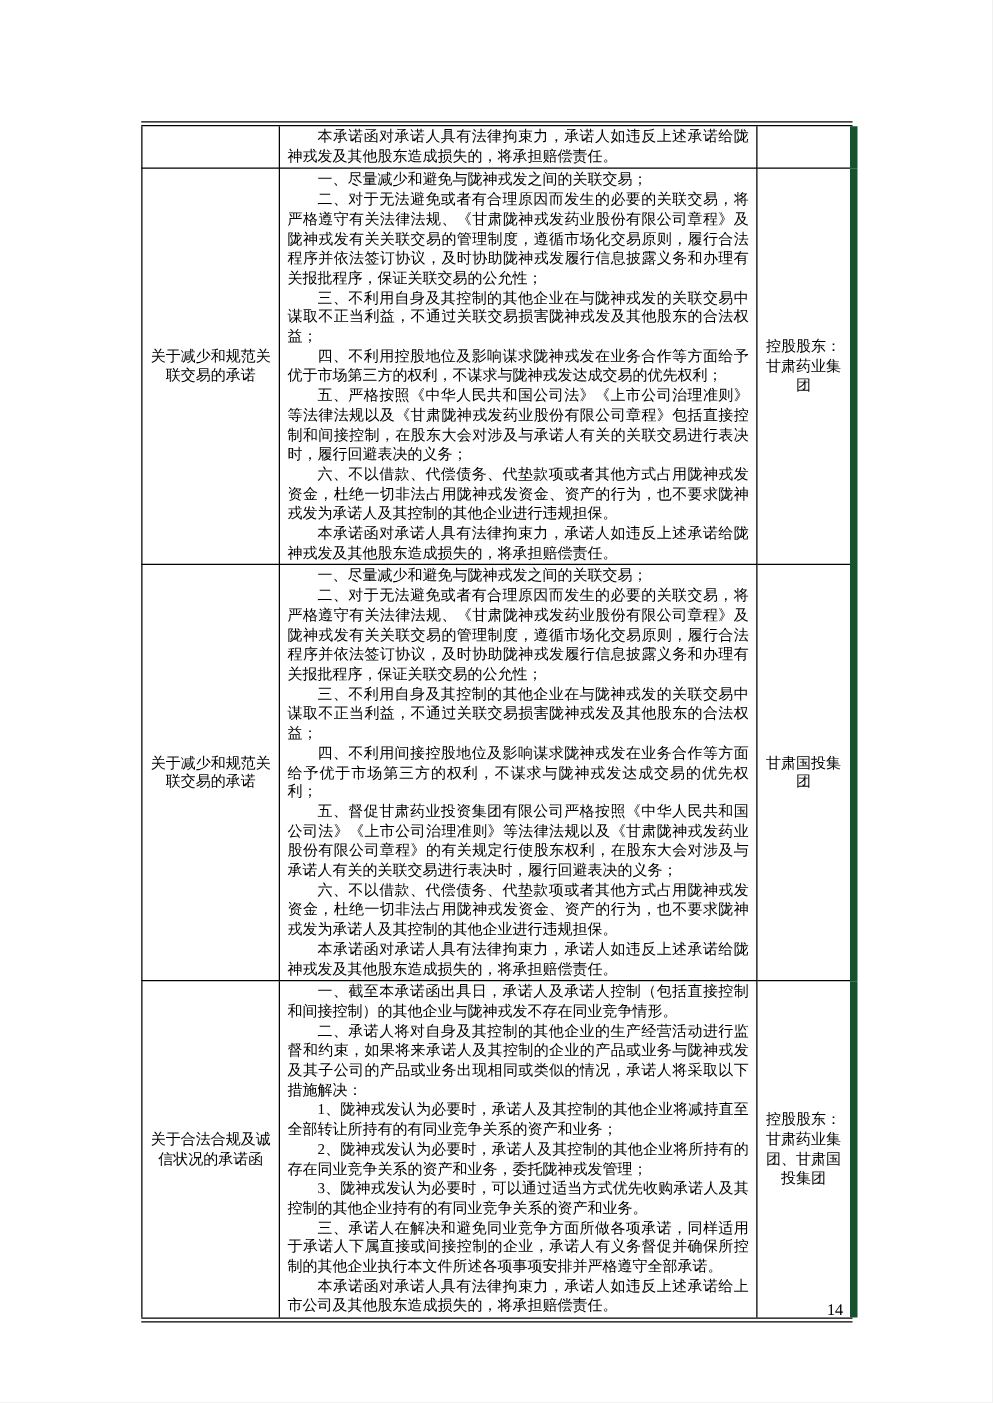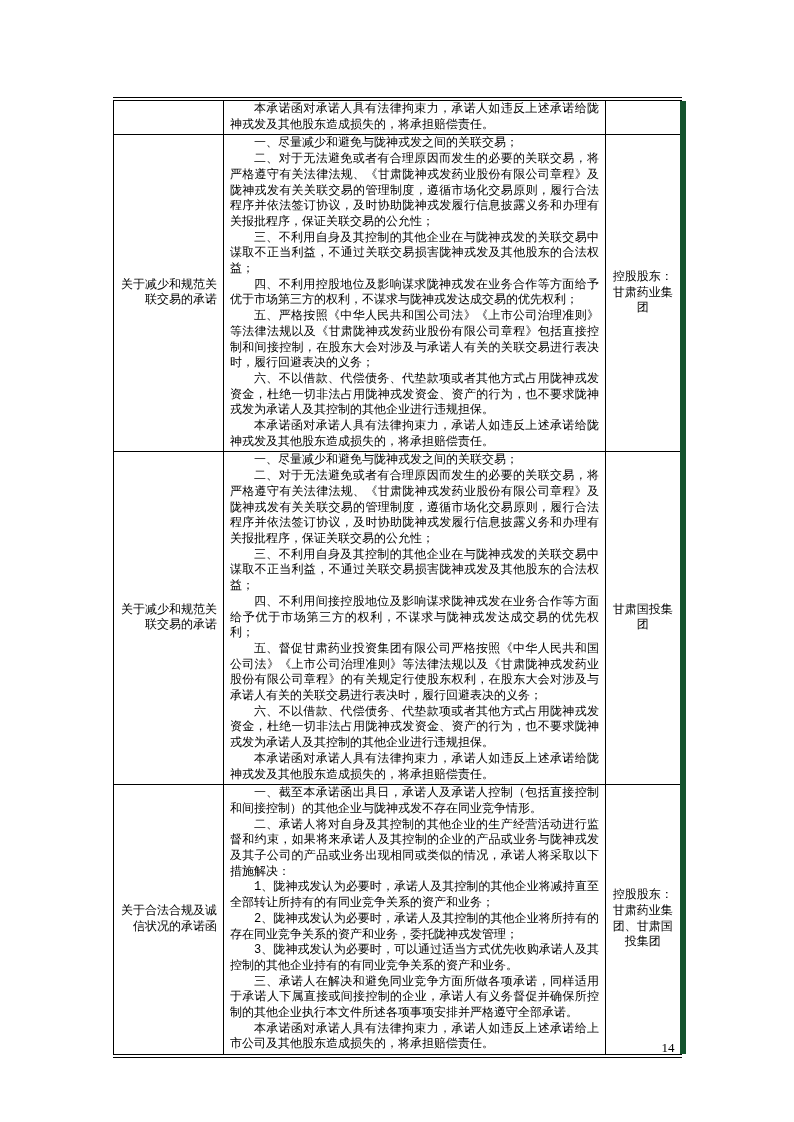--- a/index.html
+++ b/index.html
@@ -29,25 +29,24 @@
     table-layout: fixed;
     width: 100%;
     font-size: 12px;
     line-height: 15.7px;
   }
 
   table.commitments td {
     border: 1px solid #000;
     vertical-align: middle;
     overflow: hidden;
-    font-family: Liberation Mono, monospace;
   }
   table.commitments tr:first-child td { border-top: none; }
   table.commitments tr:last-child td { border-bottom: none; }
-  table.commitments td:first-child { border-left: 1px solid #000; text-align: right; }
+  table.commitments td:first-child { border-left: 1px solid #000; }
   table.commitments td:last-child { border-right: 6px solid #14532d; text-align: center; }
 
   td.cat {
     width: 110px;
     text-align: center;
     padding: 1px 6px;
   }
   td.content {
     width: 382px;
     padding: 1px 6px;

